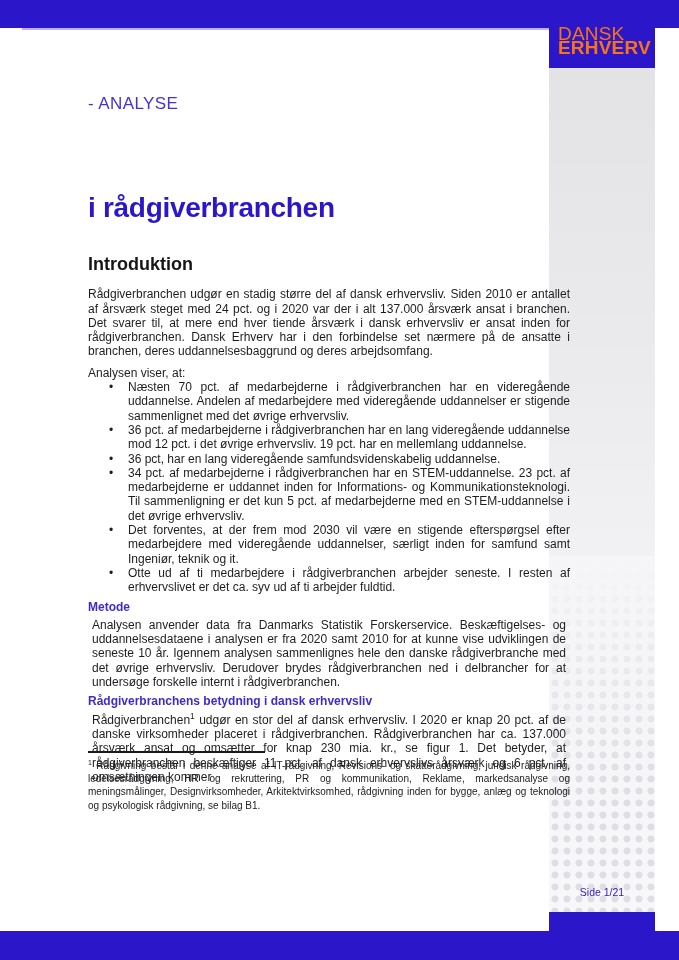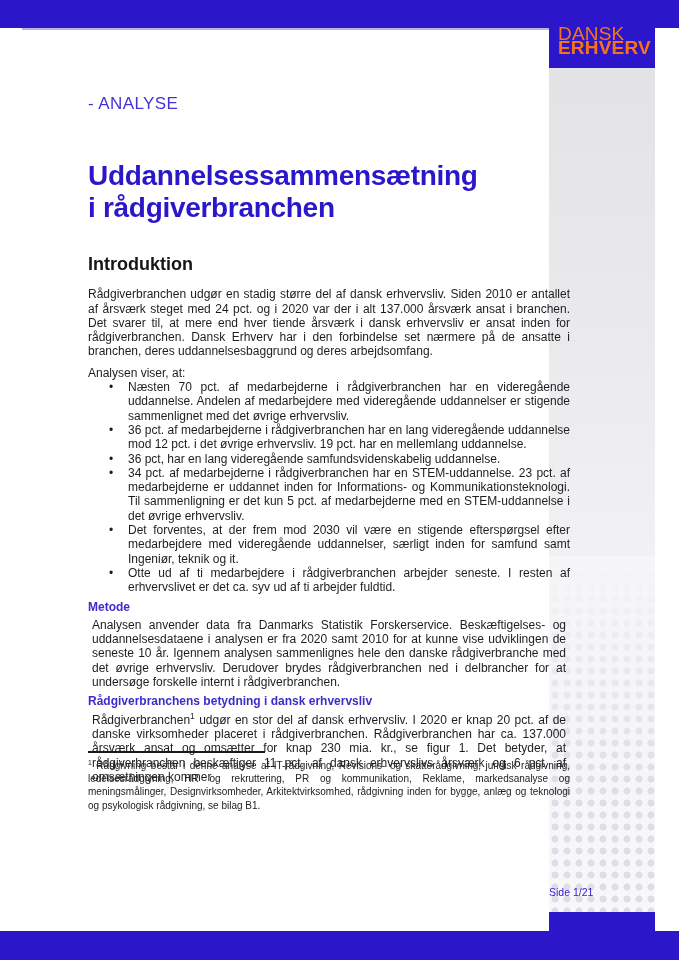--- a/index.html
+++ b/index.html
@@ -32,21 +32,21 @@
     background-image: radial-gradient(circle at 4px 4px, #dedee4 3.1px, rgba(222,222,228,0) 3.9px);
     background-size: 12px 12px;
     background-position: 2px 3px;
   }
   .side-dots-fade {
     position: absolute; left: 549px; top: 556px; width: 106px; height: 375px;
     background: linear-gradient(to bottom, rgba(246,246,248,1) 0%, rgba(246,246,248,0) 60%);
   }
   .page-number {
     position: absolute; left: 549px; top: 886px; width: 106px;
-    font-size: 10.5px; color: #2B17C9; font-weight: 400;
+    text-align: center; font-size: 10.5px; color: #2B17C9; font-weight: 400;
   }
 
   
   .content {
     position: absolute; left: 88px; top: 0; width: 482px;
     color: #1d1d20; font-size: 12px; line-height: 14.3px;
   }
   .kicker { margin: 97px 0 0 0; font-size: 17px; letter-spacing: 0.4px; color: #4333D6; }
   .doc-title {
     margin: 49px 0 0 0; font-size: 28px; line-height: 32px;
@@ -85,21 +85,21 @@
   <div class="side-column"></div>
   <div class="side-dots"></div>
   <div class="side-dots-fade"></div>
   <div class="page-number">Side 1/21</div>
   <div class="side-tab"></div>
   <div class="bottombar"></div>
 
   <div class="content">
     <div class="kicker">- ANALYSE</div>
 
-    <h1 class="doc-title"><span>Uddannelsessammensætning</span><br><span>i rådgiverbranchen</span></h1>
+    <h1 class="doc-title"><br><span>i rådgiverbranchen</span></h1>
 
     <h2 class="h-intro">Introduktion</h2>
 
     <p class="body-p">Rådgiverbranchen udgør en stadig større del af dansk erhvervsliv. Siden 2010 er antallet af årsværk steget med 24 pct. og i 2020 var der i alt 137.000 årsværk ansat i branchen. Det svarer til, at mere end hver tiende årsværk i dansk erhvervsliv er ansat inden for rådgiverbranchen. Dansk Erhverv har i den forbindelse set nærmere på de ansatte i branchen, deres uddannelsesbaggrund og deres arbejdsomfang.</p>
 
     <p class="body-p list-intro">Analysen viser, at:</p>
 
     <ul class="bullets">
       <li>Næsten 70 pct. af medarbejderne i rådgiverbranchen har en videregående uddannelse. Andelen af medarbejdere med videregående uddannelser er stigende sammenlignet med det øvrige erhvervsliv.</li>
       <li>36 pct. af medarbejderne i rådgiverbranchen har en lang videregående uddannelse mod 12 pct. i det øvrige erhvervsliv. 19 pct. har en mellemlang uddannelse.</li>

